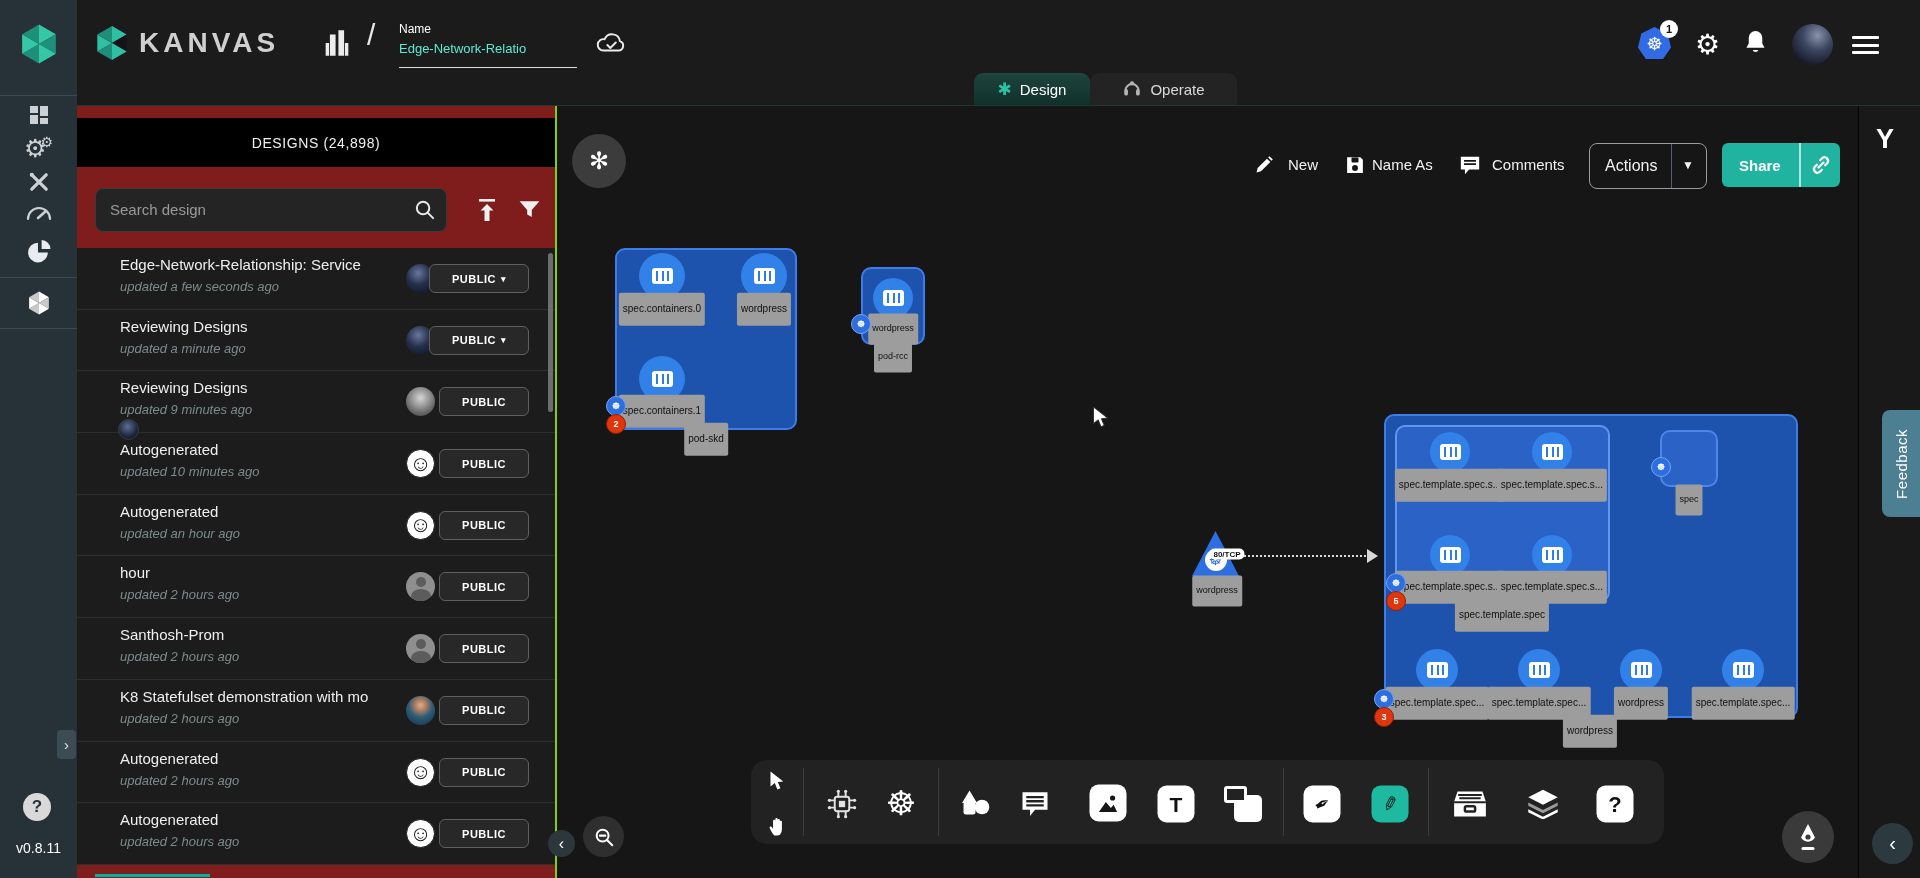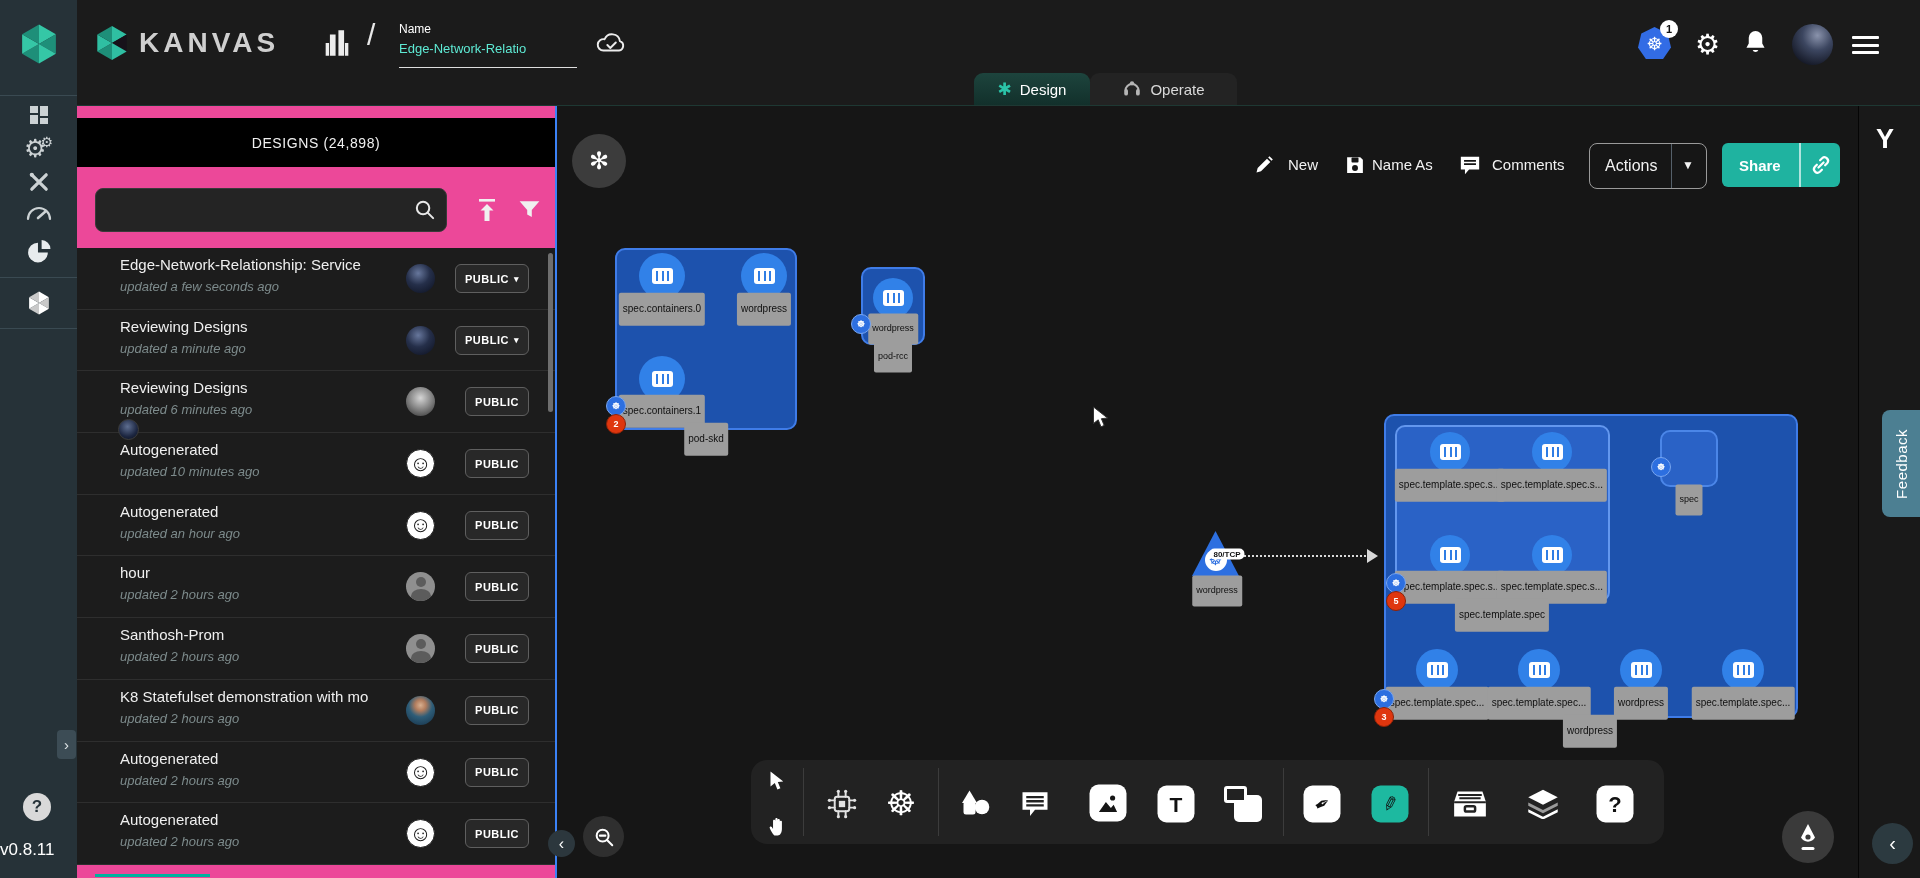--- a/index.html
+++ b/index.html
@@ -6,21 +6,21 @@
   #root{position:relative;width:1920px;height:878px;overflow:hidden;background:#161616;
         font-family:"Liberation Sans",sans-serif;color:#eee;}
   .abs{position:absolute;}
 
   
   .rail{position:absolute;left:0;top:0;width:77px;height:878px;background:#263238;z-index:30;}
   .rail .div{position:absolute;left:0;width:77px;height:1px;background:#3a4a52;}
   .rail-ic{position:absolute;left:50%;transform:translate(-50%,-50%);display:flex;align-items:center;justify-content:center;cursor:pointer;}
   .rail-help{position:absolute;left:23px;top:793px;width:28px;height:28px;border-radius:50%;background:#d9d9d9;
              color:#263238;font-weight:700;font-size:17px;display:flex;align-items:center;justify-content:center;}
-  .rail-ver{position:absolute;left:0;top:840px;width:77px;font-size:17px;color:#fff;}
+  .rail-ver{position:absolute;left:0;top:840px;width:77px;text-align:center;font-size:14px;color:#fff;}
   .rail-expand{position:absolute;left:57px;top:730px;width:19px;height:29px;background:#3c4c55;border-radius:4px;
                color:#dfe5e7;font-size:15px;display:flex;align-items:center;justify-content:center;z-index:31;}
 
   
   .header{position:absolute;left:77px;top:0;width:1843px;height:105px;background:#1b1b1b;border-bottom:1px solid #1e3833;z-index:20;}
   .logo-text{position:absolute;left:140px;top:27px;font-size:28px;font-weight:700;letter-spacing:4px;color:#cfcfcf;}
   .slash{position:absolute;left:290px;top:18px;font-size:30px;font-weight:300;color:#e8e8e8;}
   .name-label{position:absolute;left:322px;top:22px;font-size:12px;color:#fff;}
   .name-value{position:absolute;left:322px;top:41px;font-size:13px;color:#5eead4;white-space:nowrap;max-width:178px;overflow:hidden;}
   .name-line{position:absolute;left:322px;top:67px;width:178px;height:1px;background:#dedede;}
@@ -33,21 +33,21 @@
   .avatar-h{position:absolute;left:1715px;top:24px;width:41px;height:41px;border-radius:50%;
             background:radial-gradient(circle at 62% 28%,#8a93ac 0%,#3c4660 38%,#10131f 85%);}
   .burger{position:absolute;left:1775px;top:36px;width:27px;cursor:pointer;}
   .burger div{height:3.2px;background:#fff;margin-bottom:4.4px;border-radius:1px;}
   .tab{position:absolute;top:73px;height:32px;display:flex;align-items:center;justify-content:center;gap:8px;
        font-size:15px;border-radius:9px 9px 0 0;cursor:pointer;}
   .tab-design{left:897px;width:116px;background:linear-gradient(#1d443d,#12302b);color:#fff;}
   .tab-operate{left:1013px;width:147px;background:#232323;color:#d9d9d9;text-align:center;}
 
   
-  .panel{position:absolute;left:77px;top:105px;width:478px;height:773px;background:#ec4899;border-right:2px solid #3b82f6;z-index:10;overflow:hidden;}
+  .panel{position:absolute;left:77px;top:105px;width:478px;height:773px;background:#7f1d1d;border-right:2px solid #84cc16;z-index:10;overflow:hidden;}
   .p-title{position:absolute;left:0;top:13px;width:478px;height:49px;background:#000;display:flex;align-items:center;justify-content:center;
            font-size:14px;letter-spacing:.6px;color:#f0f0f0;}
   .search{position:absolute;left:18px;top:83px;width:350px;height:42px;background:#242424;border:1px solid #3a3a3a;border-radius:8px;}
   .search input{position:absolute;left:0;top:0;width:300px;height:40px;background:transparent;border:none;outline:none;
                 color:#ddd;font-size:15px;padding:0 0 0 14px;font-family:"Liberation Sans",sans-serif;}
   .search input::placeholder{color:#9a9a9a;}
   .s-mag{position:absolute;right:10px;top:9px;}
   .p-tool{position:absolute;top:92px;cursor:pointer;}
   .list{position:absolute;left:0;top:143px;width:478px;}
   .row{position:relative;height:60.7px;border-bottom:1px solid #2e2e2e;cursor:pointer;background:#1c1c1c;}
@@ -56,21 +56,21 @@
   .av{position:absolute;left:329px;top:16px;width:29px;height:29px;border-radius:50%;}
   .av-b{background:radial-gradient(circle at 42% 32%,#67779c 0%,#252f4a 45%,#0b0f1d 100%);}
   .av-m{background:radial-gradient(circle at 50% 38%,#d5d5d5 0%,#8a8a8a 45%,#2c2c2c 100%);}
   .av-s{background:#fff;border:1.5px solid #1a1a1a;box-sizing:border-box;display:flex;align-items:center;justify-content:center;}
   .av-s::after{content:"☺";color:#111;font-size:22px;line-height:1;}
   .av-p{background:#8f8f8f;overflow:hidden;}
   .av-p::before{content:"";position:absolute;left:9.5px;top:5px;width:10px;height:10px;border-radius:50%;background:#5c5c5c;}
   .av-p::after{content:"";position:absolute;left:4.5px;top:17px;width:20px;height:14px;border-radius:50% 50% 0 0;background:#5c5c5c;}
   .av-k{background:radial-gradient(circle at 50% 32%,#d8b090 0%,#b27d5e 22%,#2e5d78 48%,#142f46 100%);}
   .pub{position:absolute;right:26px;top:16px;height:27px;border:1.5px solid #5f5f5f;border-radius:6px;background:#282828;
-       color:#fff;font-size:11px;font-weight:700;letter-spacing:.5px;display:flex;align-items:center;padding:0 9px;gap:5px;}
+       color:#fff;font-size:11px;font-weight:700;letter-spacing:.5px;display:flex;align-items:center;padding:0 22px;gap:5px;}
   .pub .caret{font-size:9px;}
   .mini-av{position:absolute;left:41px;top:314px;width:19px;height:19px;border-radius:50%;z-index:3;
            background:radial-gradient(circle at 45% 35%,#5e6e90 0%,#1d2742 60%,#090d18 100%);border:1px solid #3c3c3c;}
   .scrollbar{position:absolute;left:471px;top:148px;width:5px;height:159px;background:#6e6e6e;border-radius:3px;}
   .teal-strip{position:absolute;left:18px;top:769px;width:115px;height:3px;background:#00b39f;}
 
   
   .act-label{position:absolute;font-size:15px;color:#f2f2f2;cursor:pointer;}
   .actions-btn{position:absolute;left:1589px;top:143px;width:116px;height:44px;border:1px solid #9a9a9a;border-radius:8px;
                display:flex;align-items:center;color:#f2f2f2;font-size:16px;cursor:pointer;}
@@ -250,20 +250,21 @@
             <circle cx="12" cy="4" r="2.6"></circle>
           </svg>
       </span>
       <span>Operate</span>
     </div>
   </div>
 
   <div class="panel">
     <div class="p-title">DESIGNS (24,898)</div>
     <div class="search">
+      <input placeholder="Search design" style="">
       <div class="s-mag">
         <svg width="23" height="23" viewBox="0 0 24 24" fill="none" stroke="#e8e8e8" stroke-width="2.1">
             <circle cx="10.5" cy="10.5" r="6.5"></circle>
             <path d="M15.5 15.5 L21 21" stroke-linecap="round"></path>
           </svg>
       </div>
     </div>
     <div class="p-tool" style="left:398px">
       <svg width="24" height="26" viewBox="0 0 24 26" fill="#f0f0f0">
           <rect x="4" y="2" width="16" height="2.6"></rect>
@@ -290,21 +291,21 @@
         <div class="row-t">Reviewing Designs</div>
         <div class="row-u">updated a minute ago</div>
         <div class="av av-b"></div>
         <div class="pub">
             <span>PUBLIC</span>
             <span class="caret">▾</span>
           </div>
       </div>
       <div class="row">
         <div class="row-t">Reviewing Designs</div>
-        <div class="row-u">updated 6 minutes ago</div>
+        <div class="row-u">updated 9 minutes ago</div>
         <div class="av av-m"></div>
         <div class="pub">
             <span>PUBLIC</span>
           </div>
       </div>
       <div class="row">
         <div class="row-t">Autogenerated</div>
         <div class="row-u">updated 10 minutes ago</div>
         <div class="av av-s"></div>
         <div class="pub">

